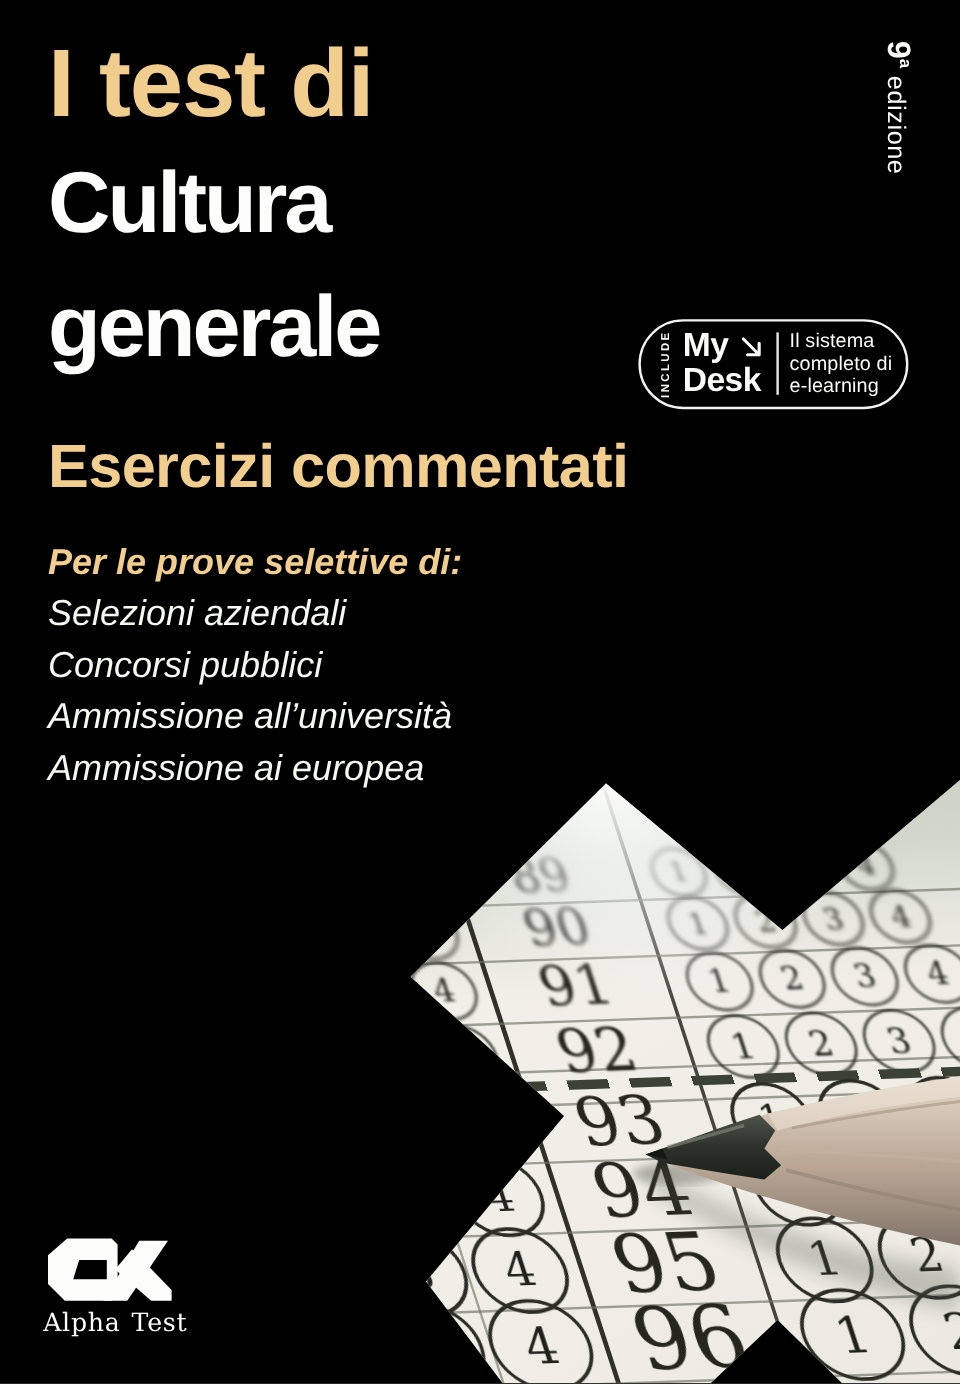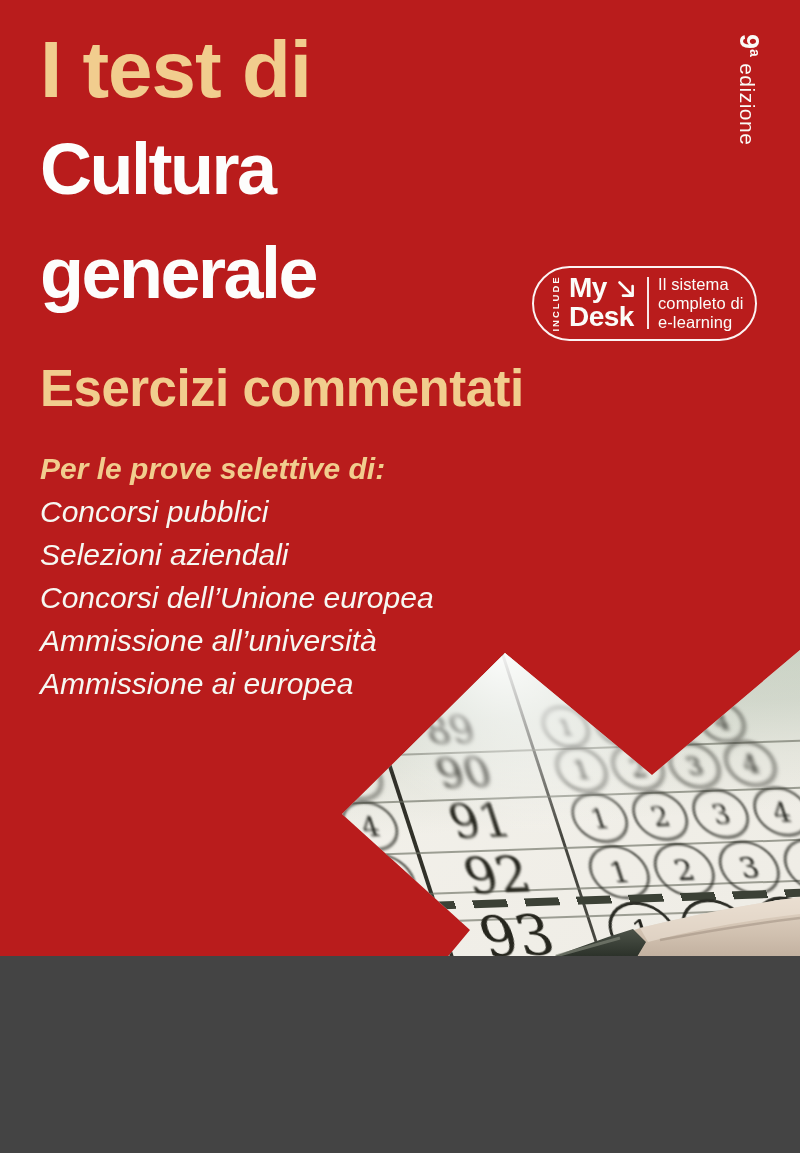--- a/index.html
+++ b/index.html
@@ -1,18 +1,18 @@
 <!DOCTYPE html>
 <html><head>
 <meta charset="utf-8">
 <style>
   html,body{margin:0;padding:0;background:#444;}
   .cover{
-    position:relative;width:800px;height:956px;overflow:hidden;
-    background:#b91c1c;
+    position:relative;width:800px;height:1153px;overflow:hidden;
+    background:#000000;
     font-family:"Liberation Sans",sans-serif;
   }
   
   .series-title{
     position:absolute;left:40px;top:30px;
     font-size:80px;font-weight:bold;letter-spacing:-1px;
     color:#F1CD8E;line-height:1;
   }
   .main-title{
     position:absolute;left:40px;
@@ -136,23 +136,22 @@
     <div class="divider"></div>
     <div class="tag">
         <div>Il sistema</div>
         <div>completo di</div>
         <div>e-learning</div>
       </div>
   </div>
 
   <div class="targets">
     <div class="head">Per le prove selettive di:</div>
-  <div class="item">Concorsi pubblici</div>
-      <div class="item">Selezioni aziendali</div>
-      <div class="item">Concorsi dell’Unione europea</div>
+  <div class="item">Selezioni aziendali</div>
+      <div class="item">Concorsi pubblici</div>
       <div class="item">Ammissione all’università</div>
       <div class="item">Ammissione ai europea</div>
     </div>
 
   <div class="photo-clip">
     <div class="sheet" id="sheet">
         <div class="vline" style="left: 58px; width: 2px; background: rgb(138, 141, 128); opacity: 0.8;"></div>
         <div class="vline" style="left: 152px; width: 3.5px; background: rgb(38, 38, 31); opacity: 0.95;"></div>
         <div class="vline" style="left: 300px; width: 2.5px; background: rgb(51, 51, 44); opacity: 0.9;"></div>
         <div class="hline" style="top: 131px;"></div>

